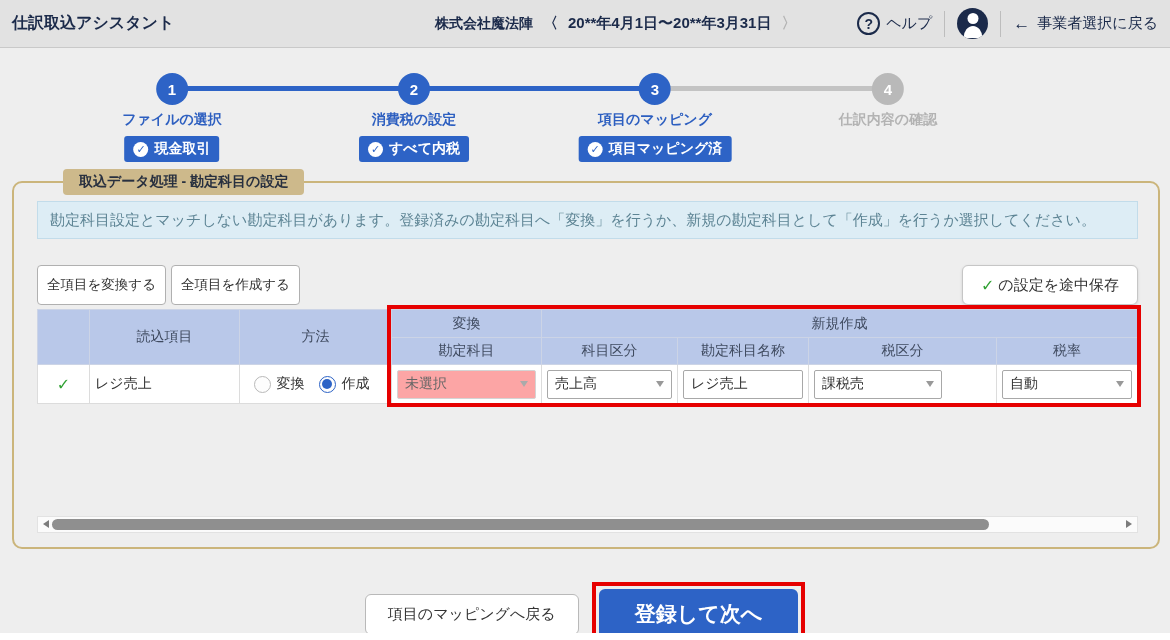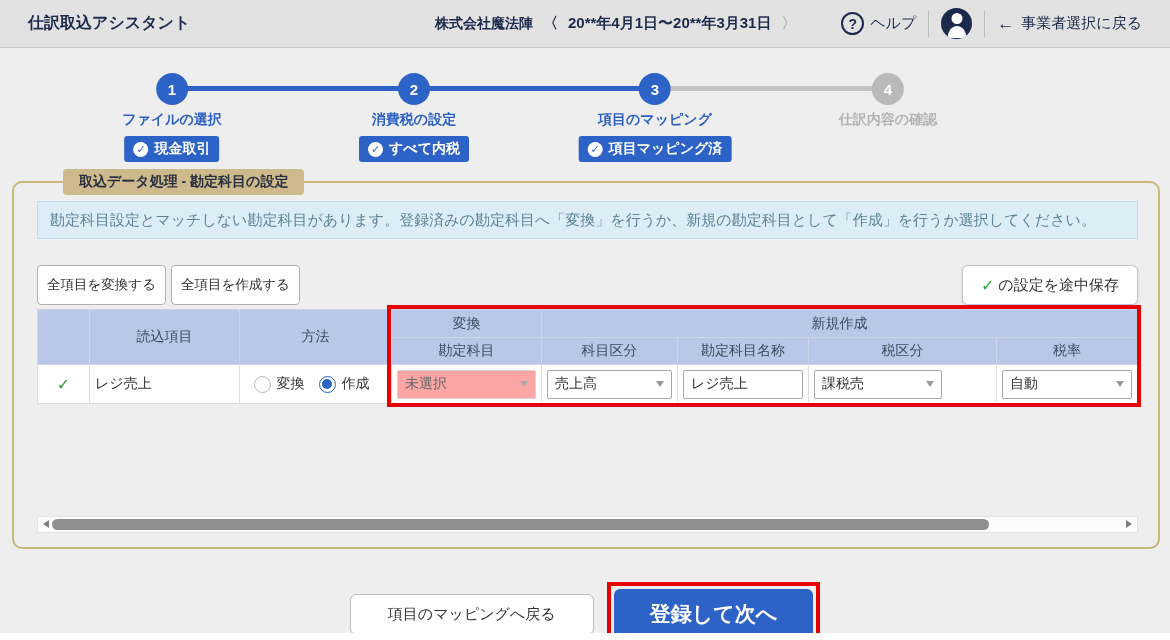--- a/index.html
+++ b/index.html
@@ -4,21 +4,21 @@
 <style>
   * { box-sizing: border-box; margin: 0; padding: 0; }
   html,body { width:1170px; height:640px; overflow:hidden; }
   body {
     font-family: "Liberation Sans", "DejaVu Sans", sans-serif;
     background:#eeeeee; color:#333; position:relative;
   }
   
   .topbar {
     height:48px; background:#e2e2e2; border-bottom:1px solid #c9c9c9;
-    display:flex; align-items:center; padding:0 28px;
+    display:flex; align-items:center; padding:0 12px;
   }
   .app-title { font-size:16px; font-weight:bold; color:#1b2a4a; }
   .topbar-center {
     position:absolute; left:435px; display:flex; align-items:center; gap:10px;
   }
   .company { font-size:14px; font-weight:bold; color:#1b2a4a; }
   .chev { font-size:15px; font-weight:bold; cursor:pointer; }
   .chev.prev { color:#1b2a4a; }
   .chev.next { color:#b3b3b3; }
   .period { font-size:15px; font-weight:bold; color:#1b2a4a; }
@@ -120,21 +120,21 @@
   .table-spacer { height:112px; }
   
   .hscroll { height:17px; background:#fbfbfb; border:1px solid #e2e2e2; position:relative; }
   .hs-arrow { position:absolute; top:3px; width:0; height:0; border-top:4.5px solid transparent; border-bottom:4.5px solid transparent; cursor:pointer; }
   .hs-arrow.left  { left:5px;  border-right:6px solid #7c7c7c; }
   .hs-arrow.right { right:5px; border-left:6px solid #7c7c7c; }
   .hs-thumb { position:absolute; left:14px; top:2px; width:937px; height:11px; background:#8f8f8f; border-radius:6px; cursor:grab; }
   
   .actions { margin-top:33px; display:flex; align-items:center; justify-content:center; gap:13px; }
   .back-btn {
-    background:#fff; border:1px solid #b9b9b9; border-radius:6px; padding:10px 37px;
+    background:#fff; border:1px solid #b9b9b9; border-radius:6px; padding:10px 22px;
     font-size:15px; color:#333; cursor:pointer; font-family:inherit;
   }
   .red-wrap { border:4px solid #e60000; padding:3px; display:inline-flex; }
   .submit-btn {
     background:#2d63c6; color:#fff; border:none; border-radius:6px; padding:11px 36px;
     font-size:21px; font-weight:600; cursor:pointer; font-family:inherit;
   }
   .bottom-strip { position:absolute; bottom:0; left:0; right:0; height:7px; background:#fff; }
 </style>
 </head>

